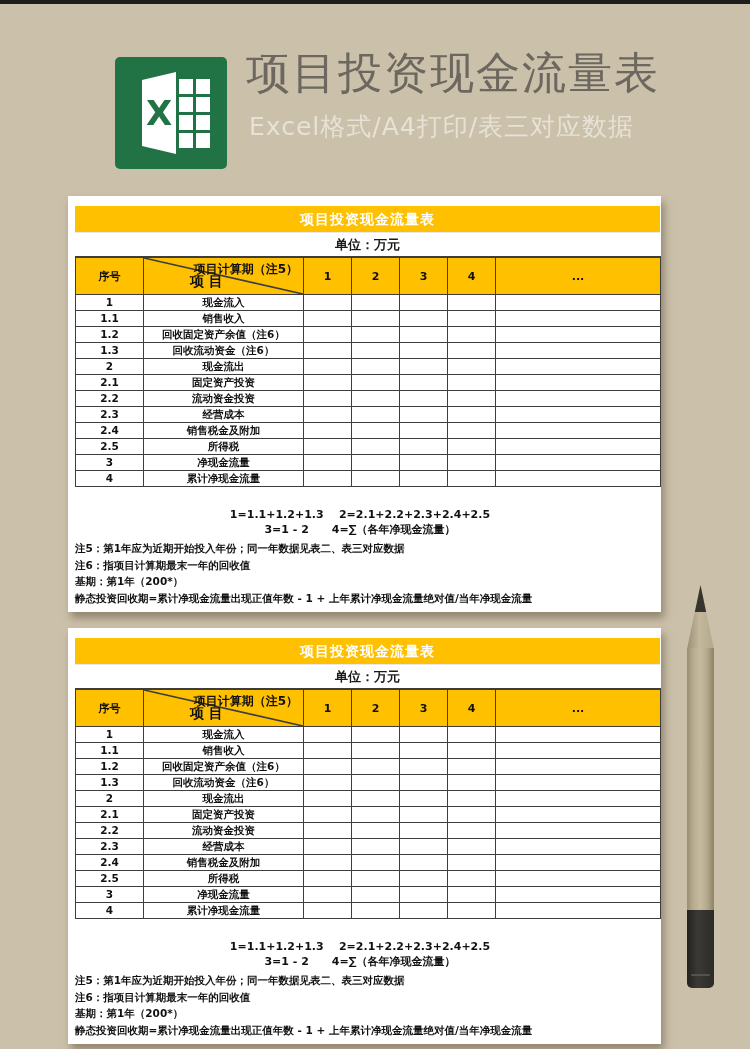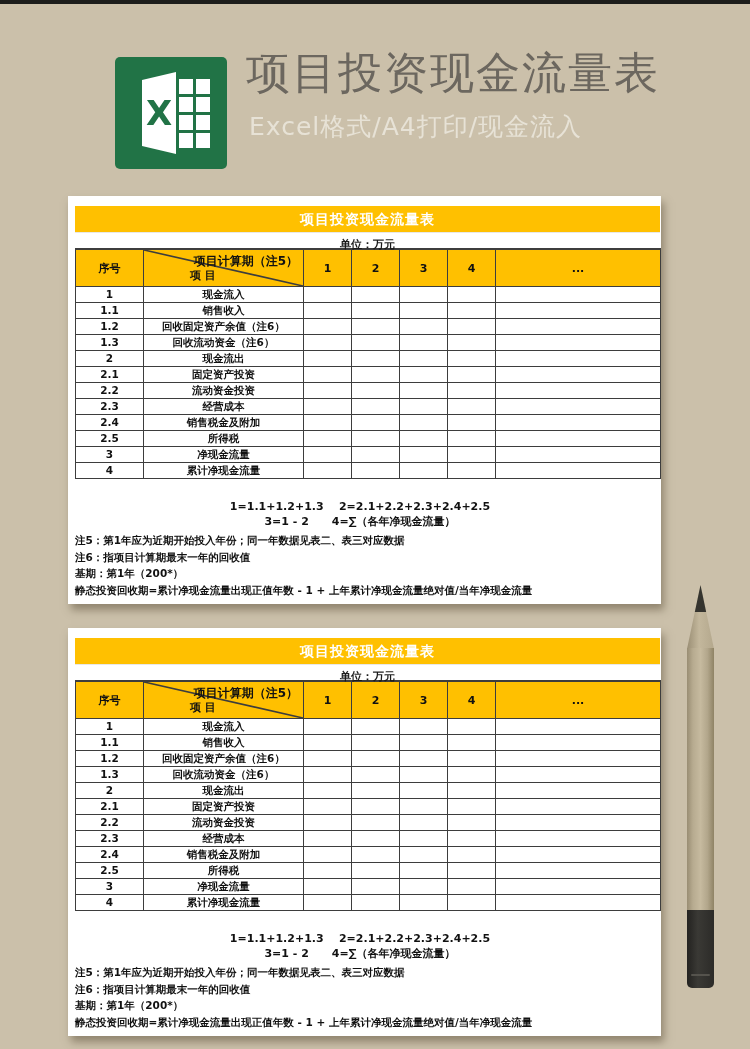--- a/index.html
+++ b/index.html
@@ -28,42 +28,42 @@
     padding:10px 0 6px 7px;box-sizing:border-box;
   }
   .sheet-1{top:196px;}
   .sheet-2{top:628px;}
   .tbl-title{
     width:585px;height:26px;line-height:26px;background:var(--accent,#FFC000);
     color:#ffffff;font-size:14px;font-weight:bold;text-align:center;
     border-bottom:1px solid #e8e8e8;letter-spacing:1px;
   }
   .unit-row{
-    width:585px;height:15px;line-height:23px;text-align:center;
-    font-size:11px;font-weight:bold;color:#1a1a1a;
+    width:585px;height:23px;line-height:23px;text-align:center;
+    font-size:13px;font-weight:bold;color:#1a1a1a;
   }
   table.flow{
     width:585px;border-collapse:collapse;table-layout:fixed;
   }
   table.flow th, table.flow td{
     border:1px solid #3d3d3d;padding:0;color:#111;
     overflow:hidden;white-space:nowrap;
   }
   table.flow thead th{
     background:var(--accent,#FFC000);height:36px;font-size:11px;font-weight:bold;
     text-align:center;border-top:2px solid #3d3d3d;
   }
   .corner-cell{position:relative;}
   .corner-cell svg.diag{position:absolute;left:0;top:0;width:100%;height:100%;}
   .corner-top{
     position:absolute;left:0;top:3px;width:100%;text-align:right;
     padding-right:5px;box-sizing:border-box;font-size:12px;font-weight:bold;
   }
   .corner-bottom{
-    position:absolute;left:46px;bottom:3px;font-size:11px;font-weight:bold;
+    position:absolute;left:46px;bottom:3px;font-size:14px;font-weight:bold;
   }
   table.flow tbody tr{height:16px;}
   table.flow tbody td{font-size:10.5px;font-weight:600;text-align:center;line-height:15px;}
   .formula-line{
     width:570px;text-align:center;font-size:11px;font-weight:600;color:#111;
     line-height:15px;white-space:pre;
   }
   .formula-block{margin-top:20px;}
   .notes{margin-top:3px;}
   .note-line{
@@ -113,21 +113,21 @@
         <rect x="64" y="40" width="14" height="15"></rect>
         <rect x="81" y="40" width="14" height="15"></rect>
         <rect x="64" y="58" width="14" height="15"></rect>
         <rect x="81" y="58" width="14" height="15"></rect>
         <rect x="64" y="76" width="14" height="15"></rect>
         <rect x="81" y="76" width="14" height="15"></rect>
       </g>
     </svg>
   </div>
   <div class="brand-title">项目投资现金流量表</div>
-  <div class="brand-subtitle">Excel格式/A4打印/现金流入</div>
+  <div class="brand-subtitle">Excel格式/A4打印/表三对应数据</div>
 
   <div class="sheet sheet-1">
     <div class="tbl-title">项目投资现金流量表</div>
     <div class="unit-row">单位：万元</div>
     <table class="flow">
       <colgroup>
         <col style="width:68px">
           <col style="width:160px">
         <col style="width:48px">
           <col style="width:48px">

